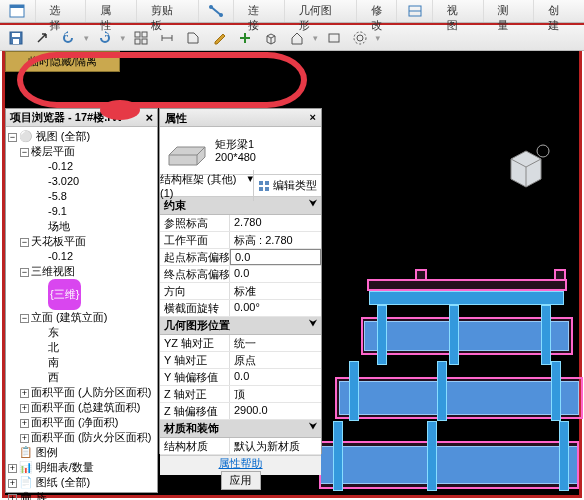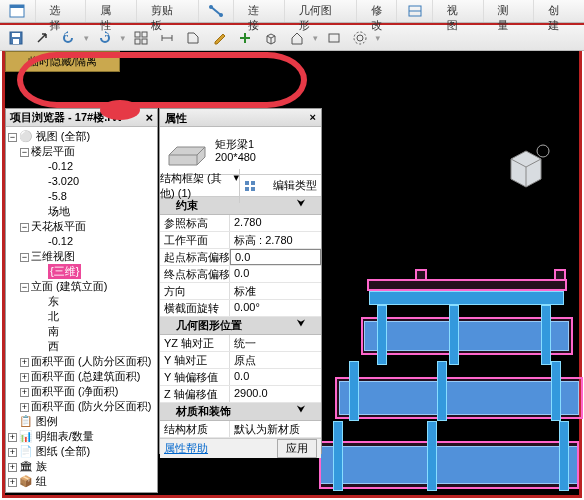--- a/index.html
+++ b/index.html
@@ -20,37 +20,37 @@
 .tempiso { position:absolute; left:0; top:0; background:#caa84e; color:#000; font-size:11px; padding:2px 22px; border:1px solid #8a7530; }
 
 .browser { position:absolute; left:5px; top:108px; width:153px; height:385px; background:#fff; border:1px solid #999; font-size:11px; color:#000; z-index:10; }
 .browser .hdr { height:18px; background:linear-gradient(#f0f0f0,#dcdcdc); border-bottom:1px solid #bbb; padding:2px 4px; display:flex; align-items:center; justify-content:space-between; font-weight:bold; }
 .browser .hdr .x { font-family: Arial; font-size:13px; }
 .browser .tree { padding:2px 2px; line-height:15px; overflow:hidden; }
 .browser .node { white-space:nowrap; }
 .browser .exp { display:inline-block; width:9px; height:9px; border:1px solid #888; text-align:center; line-height:7px; font-size:9px; margin-right:2px; vertical-align:middle; }
 .browser .ind1 { padding-left:12px; }
 .browser .ind3 { padding-left:40px; }
-.browser .sel { background:#ec4899; color:#fff; display:inline-block; padding:0 2px; }
+.browser .sel { background:#d946ef; color:#fff; display:inline-block; padding:8px 2px;border-radius:7px; }
 
 .props { position:absolute; left:159px; top:108px; width:163px; height:346px; background:#f5f5f5; border:1px solid #999; font-size:11px; color:#000; z-index:10; }
 .props .hdr { height:18px; background:linear-gradient(#f0f0f0,#dcdcdc); border-bottom:1px solid #bbb; padding:2px 5px; display:flex; justify-content:space-between; font-weight:bold; }
 .props .thumb { height:48px; background:#fff; border-bottom:1px solid #ccc; display:flex; align-items:center; padding:3px 5px; gap:6px; }
 .props .thumb svg { flex-shrink:0; }
 .props .thumb .tinfo { font-size:11px; line-height:13px; }
 .props .selrow { height:22px; border-bottom:1px solid #ccc; display:flex; align-items:center; background:#fff; }
 .props .selrow .dd { flex:1; padding:2px 0; display:flex; justify-content:center; border-right:1px solid #ccc; }
-.props .selrow .edit { padding:2px 4px; display:flex; align-items:center; gap:17px; }
-.props .grp { background:#d8d8d8; padding:1px 16px; font-weight:bold; display:flex; justify-content:space-between; border-bottom:1px solid #bbb; }
+.props .selrow .edit { padding:2px 4px; display:flex; align-items:center; gap:3px; }
+.props .grp { background:#d8d8d8; padding:1px 4px; font-weight:bold; display:flex; justify-content:space-between; border-bottom:1px solid #bbb; }
 .props .grp .arrow { font-size:9px; }
 .props .row { display:flex; border-bottom:1px solid #e5e5e5; background:#fff; height:17px; }
 .props .row .lbl { width:70px; padding:1px 4px; border-right:1px solid #ddd; overflow:hidden; white-space:nowrap; }
 .props .row .val { flex:1; padding:1px 4px; overflow:hidden; white-space:nowrap; }
 .props .row .boxed { border:1px solid #888; background:#fff; margin:0; }
-.props .foot { height:20px; background:#f0f0f0; border-top:1px solid #ccc; display:flex; align-items:center; justify-content:space-between; padding:0 4px; }
+.props .foot { height:20px; background:#f0f0f0; border-top:1px solid #ccc; display:flex; align-items:center; justify-content:space-between; padding:0 4px;flex-direction:column; }
 .props .foot .link { color:#0066cc; text-decoration:underline; }
 .props .foot .apply { border:1px solid #aaa; background:#eee; padding:1px 8px; }
 
 .model { position:absolute; right:0; top:210px; width:260px; height:260px; z-index:5; }
 .beam-h { position:absolute; background:#3399dd; border:1px solid #88ddff; }
 .beam-v { position:absolute; background:#3399dd; border:1px solid #88ddff; }
 .mag { position:absolute; border:2px solid #ff66cc; background:rgba(255,102,204,0.15); }
 
 .navcube { position:absolute; right:28px; top:90px; width:50px; height:50px; }
 </style>
@@ -210,20 +210,21 @@
   <div class="hdr">
     <span>项目浏览器 - 17#楼.rvt</span>
     <span class="x">×</span>
   </div>
   <div class="tree">
     <div class="node"><span class="exp">−</span>⚪ <span>视图 (全部)</span></div>
     <div class="node ind1"><span class="exp">−</span><span>楼层平面</span></div>
     <div class="node ind3">-0.12</div>
     <div class="node ind3">-3.020</div>
     <div class="node ind3">-5.8</div>
+    <div class="node ind3">-9.1</div>
     <div class="node ind3">场地</div>
     <div class="node ind1"><span class="exp">−</span><span>天花板平面</span></div>
     <div class="node ind3">-0.12</div>
     <div class="node ind1"><span class="exp">−</span><span>三维视图</span></div>
     <div class="node ind3"><span class="sel">{三维}</span></div>
     <div class="node ind1"><span class="exp">−</span><span>立面 (建筑立面)</span></div>
     <div class="node ind3">东</div>
     <div class="node ind3">北</div>
     <div class="node ind3">南</div>
     <div class="node ind3">西</div>
@@ -310,20 +311,24 @@
     </div>
   <div class="row">
       <div class="lbl">Y 轴对正</div>
       <div class="val">原点</div>
     </div>
   <div class="row">
       <div class="lbl">Y 轴偏移值</div>
       <div class="val">0.0</div>
     </div>
   <div class="row">
+      <div class="lbl">Z 轴对正</div>
+      <div class="val">顶</div>
+    </div>
+  <div class="row">
       <div class="lbl">Z 轴偏移值</div>
       <div class="val">2900.0</div>
     </div>
 
   <div class="grp">
       <span>材质和装饰</span>
       <span class="arrow">⮟</span>
     </div>
   <div class="row">
       <div class="lbl">结构材质</div>

